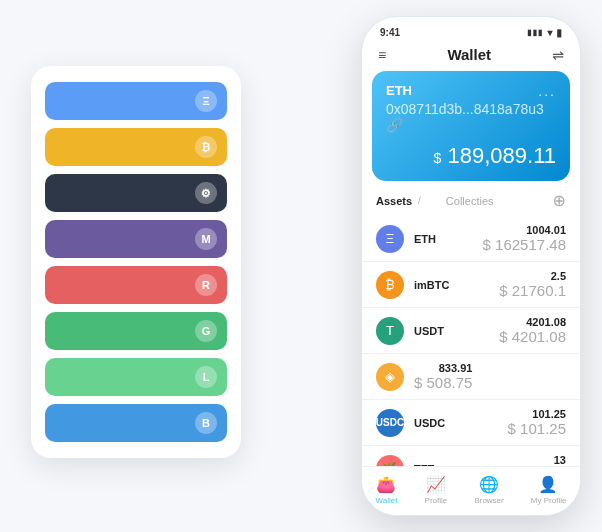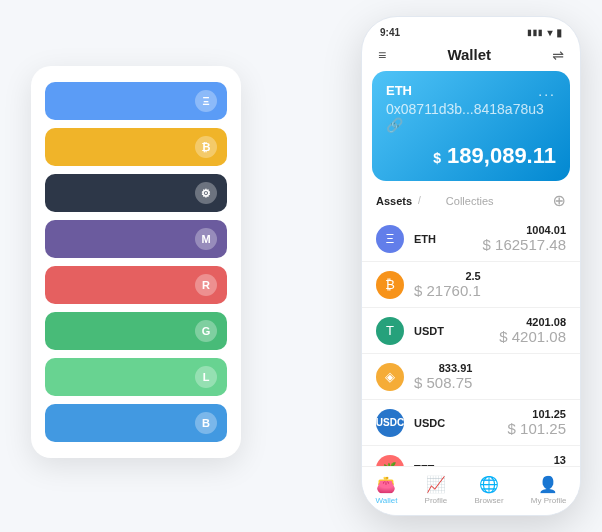--- a/index.html
+++ b/index.html
@@ -152,21 +152,21 @@
     }
 
     .eth-address {
       font-size: 14px;
       color: rgba(255,255,255,0.75);
       margin-bottom: 10px;
     }
 
     .eth-balance {
       font-size: 22px;
-      font-weight: 700;
+      font-weight: 400;
       text-align: right;
     }
 
     .eth-balance span.dollar {
       font-size: 14px;
     }
 
     
     .assets-header {
       display: flex;
@@ -374,20 +374,21 @@
         <div class="asset-icon asset-icon-eth">Ξ</div>
         <span class="asset-name">ETH</span>
         <div class="asset-amounts">
           <div class="asset-amount">1004.01</div>
           <div class="asset-usd">$ 162517.48</div>
         </div>
       </div>
 
       <div class="asset-item">
         <div class="asset-icon asset-icon-imbtc">₿</div>
+        <span class="asset-name">imBTC</span>
         <div class="asset-amounts">
           <div class="asset-amount">2.5</div>
           <div class="asset-usd">$ 21760.1</div>
         </div>
       </div>
 
       <div class="asset-item">
         <div class="asset-icon asset-icon-usdt">T</div>
         <span class="asset-name">USDT</span>
         <div class="asset-amounts">

